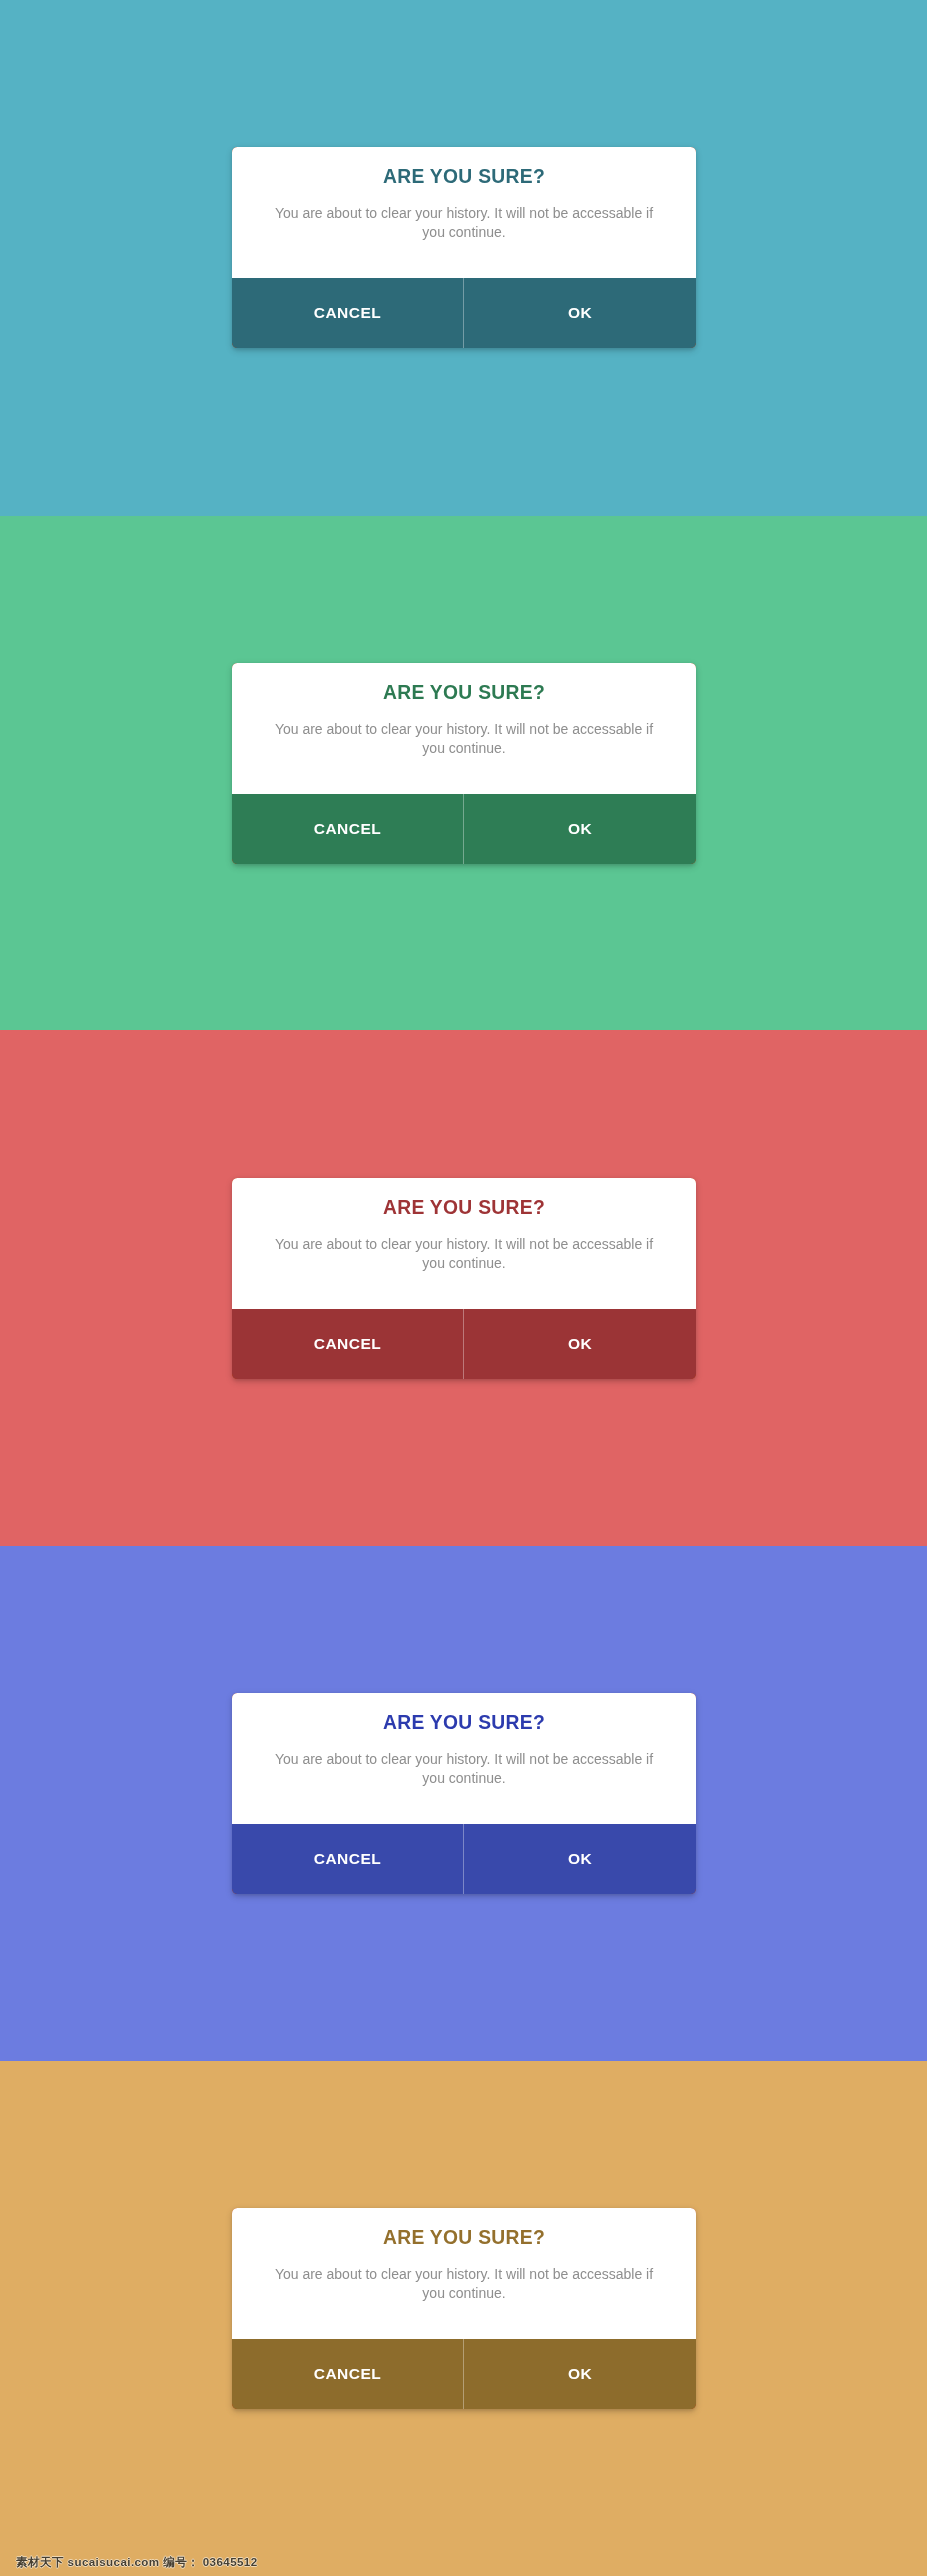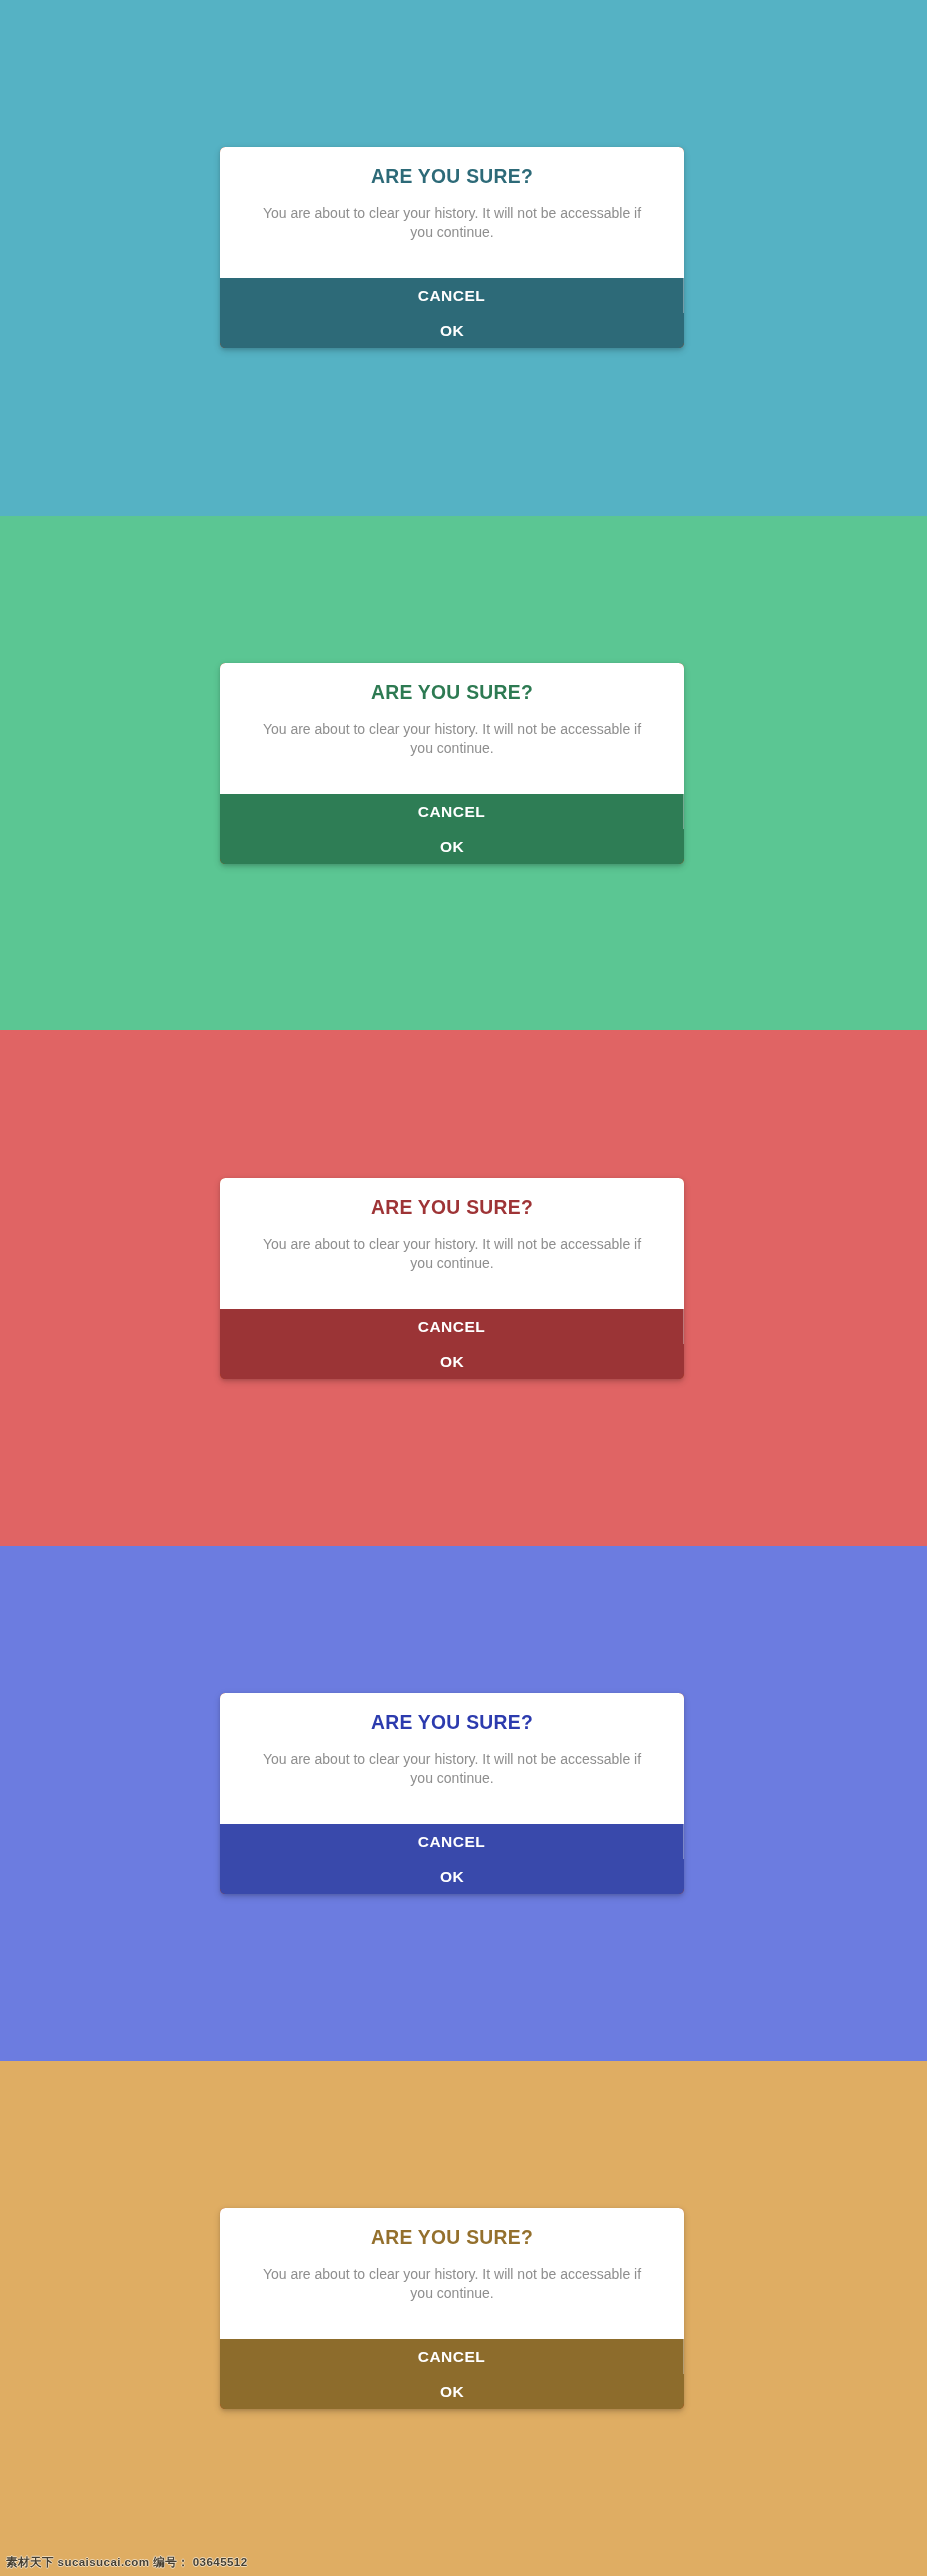--- a/index.html
+++ b/index.html
@@ -20,21 +20,21 @@
     height: 2576px;
   }
   .section {
     position: relative;
     width: 927px;
     overflow: hidden;
   }
   
   .dialog {
     position: absolute;
-    left: 220px;
+    left: 232px;
     width: 464px;
     border-radius: 5.4px;
     overflow: hidden;
     box-shadow: 0 2.3px 7.7px rgba(0,0,0,0.16), 0 1.5px 3.1px rgba(0,0,0,0.10);
     background: #c2410c;
   }
   .dialog-body {
     background: #ffffff;
     padding: 18.5px 18.5px 20px 18.5px;
     box-sizing: border-box;
@@ -52,21 +52,20 @@
   .dialog-message {
     font-size: 14px;
     line-height: 19.3px;
     color: #8e8e8e;
     margin: 16px;
     text-align: center;
     font-weight: normal;
   }
   .dialog-actions {
     display: flex;
-    flex-direction: column;
     height: 70px;
     width: 100%;
   }
   .dialog-btn {
     flex: 1 1 50%;
     display: flex;
     align-items: center;
     justify-content: center;
     color: #ffffff;
     font-size: 15.5px;
@@ -76,21 +75,21 @@
     user-select: none;
     box-sizing: border-box;
   }
   .dialog-btn.cancel {
     border-right: 1.5px solid rgba(255,255,255,0.34);
   }
 
   
   .watermark {
     position: absolute;
-    left: 6px;
+    left: 16px;
     bottom: 6.2px;
     font-size: 11.6px;
     font-weight: bold;
     color: #3f3a2e;
     letter-spacing: 0.4px;
     text-shadow:
        0.8px 0 0 rgba(255,255,255,0.55),
       -0.8px 0 0 rgba(255,255,255,0.55),
        0 0.8px 0 rgba(255,255,255,0.55),
        0 -0.8px 0 rgba(255,255,255,0.55);

